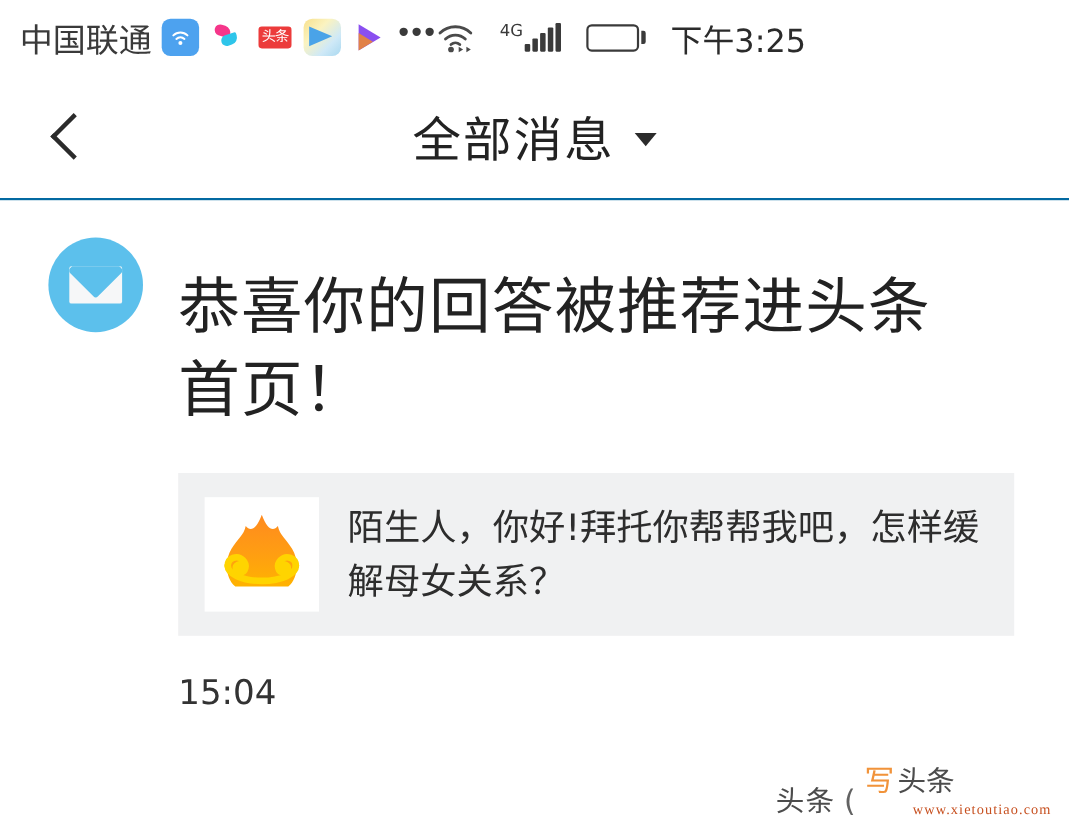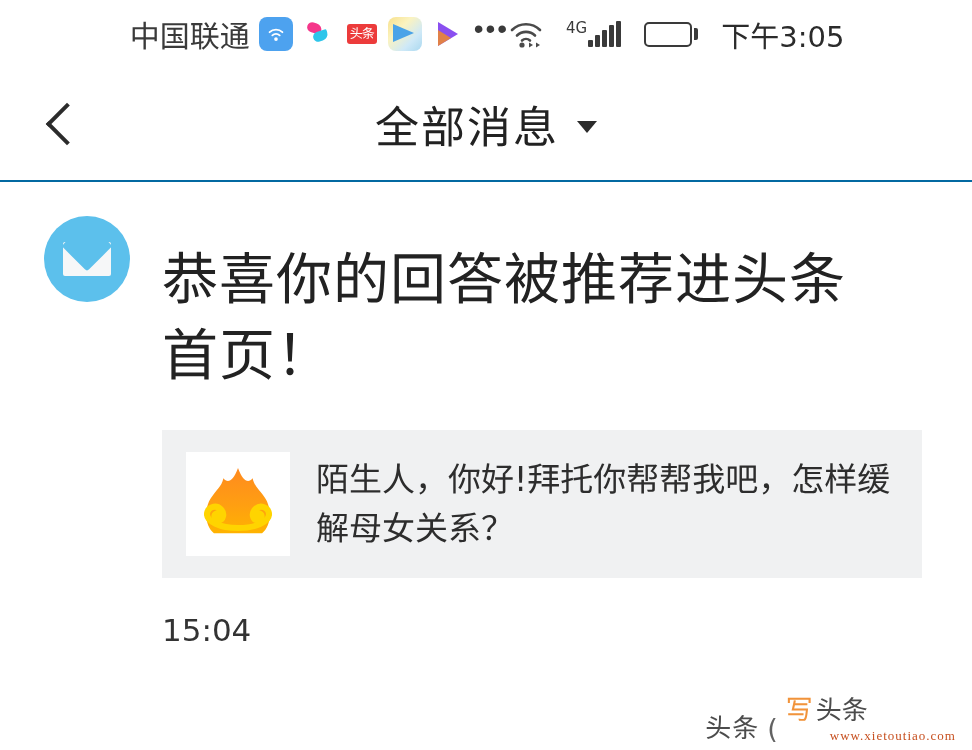--- a/index.html
+++ b/index.html
@@ -14,21 +14,21 @@
     overflow: hidden;
     position: relative;
     color: #2b2b2b;
   }
 
   
   .status-bar {
     height: 68px;
     display: flex;
     align-items: center;
-    justify-content: center;
+    justify-content: flex-start;
     padding: 0 16px 0 18px;
     box-sizing: border-box;
   }
   .status-left {
     display: flex;
     align-items: center;
     gap: 9px;
   }
   .carrier {
     font-size: 30px;
@@ -457,21 +457,21 @@
           <i></i>
           <i></i>
       </span>
     </span>
 
     <span class="battery">
       <span class="battery-body"><span class="battery-fill"></span></span>
       <span class="battery-cap"></span>
     </span>
 
-    <span class="clock">下午3:05</span>
+    <span class="clock">下午3:25</span>
   </div>
 </div>
 
 <div class="nav-header">
   <div class="back-btn">
     <span class="chevron-left"></span>
   </div>
   <div class="nav-title-wrap">
     <span class="nav-title">全部消息</span>
     <span class="caret-down"></span>

